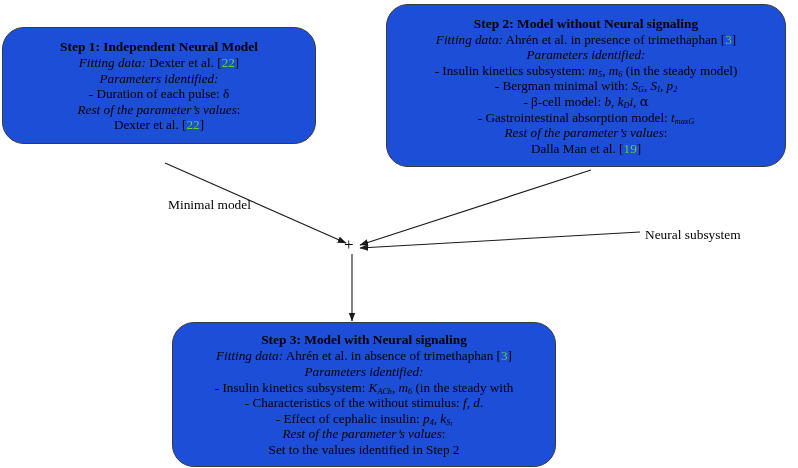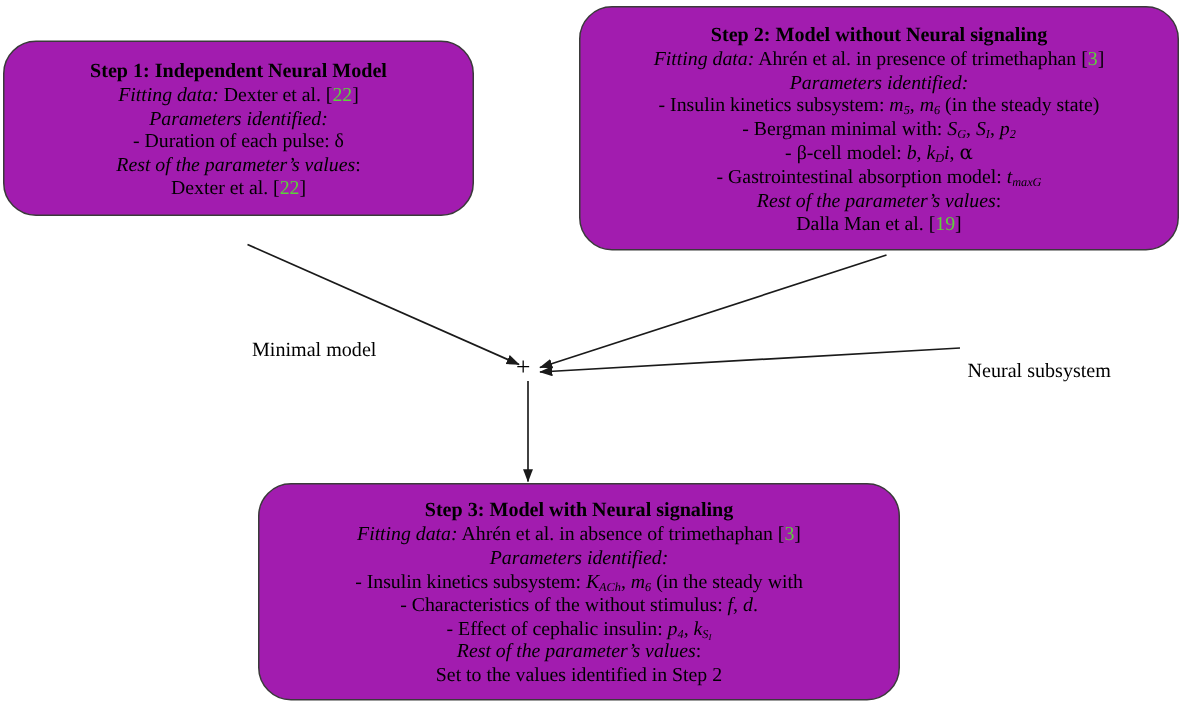--- a/index.html
+++ b/index.html
@@ -14,21 +14,21 @@
     background: #ffffff;
     font-family: "Liberation Serif", "DejaVu Serif", serif;
     color: #000000;
     overflow: hidden;
   }
   .box {
     position: absolute;
     box-sizing: border-box;
     border: 1.3px solid #3a3a3a;
     border-radius: 22px;
-    background: #a21caf;
+    background: #1d4ed8;
     text-align: center;
     display: flex;
     flex-direction: column;
     align-items: center;
     justify-content: center;
   }
   .line {
     font-size: 13.2px;
     line-height: 15.6px;
     white-space: nowrap;
@@ -52,35 +52,35 @@
     font-size: 0.72em;
     vertical-align: -0.25em;
   }
   .greek { font-style: normal; font-family: "DejaVu Serif", serif; }
 
   
   #step1 { left: 2px;   top: 27px;  width: 314px; height: 117px; }
   
   #step2 { left: 386px; top: 4px;   width: 400px; height: 163px; }
   
-  #step3 { left: 172px; top: 322px; width: 428px; height: 145px; }
+  #step3 { left: 172px; top: 322px; width: 384px; height: 145px; }
 
   svg.edges {
     position: absolute;
     left: 0; top: 0;
     width: 798px; height: 468px;
     pointer-events: none;
   }
   .edge-label {
     position: absolute;
     font-size: 13.4px;
     white-space: nowrap;
   }
-  #lbl-minimal { left: 168px; top: 197px; margin-top: 28px; }
-  #lbl-neural  { left: 645px; top: 239px; }
+  #lbl-minimal { left: 168px; top: 197px; }
+  #lbl-neural  { left: 645px; top: 227px; }
   #plus-sign {
     position: absolute;
     left: 344px;
     top: 236px;
     font-size: 17px;
     line-height: 17px;
     font-family: "Liberation Serif", serif;
   }
 </style>
 </head>
@@ -130,21 +130,21 @@
 
   <div class="box" id="step2">
     <div class="hdr">Step 2: Model without Neural signaling</div>
     <div class="line">
       <span class="it">Fitting data:</span>
       <span>Ahrén et al. in presence of trimethaphan [</span><span class="cite">3</span><span>]</span>
     </div>
     <div class="line it">Parameters identified:</div>
 
     <div class="line">
-      <span>- Insulin kinetics subsystem: </span><span class="mth">m</span><sub>5</sub><span>, </span><span class="mth">m</span><sub>6</sub><span> (in the steady state)</span>
+      <span>- Insulin kinetics subsystem: </span><span class="mth">m</span><sub>5</sub><span>, </span><span class="mth">m</span><sub>6</sub><span> (in the steady model)</span>
     </div>
 
     <div class="line">
       <span>- Bergman minimal with: </span><span class="mth">S</span><sub>G</sub><span>, </span><span class="mth">S</span><sub>I</sub><span>, </span><span class="mth">p</span><sub>2</sub>
     </div>
 
     <div class="line">
       <span>- β-cell model: </span><span class="mth">b</span><span>, </span><span class="mth">k</span><sub>D</sub><span class="mth">i</span><span>, </span><span class="greek">α</span>
     </div>
 

